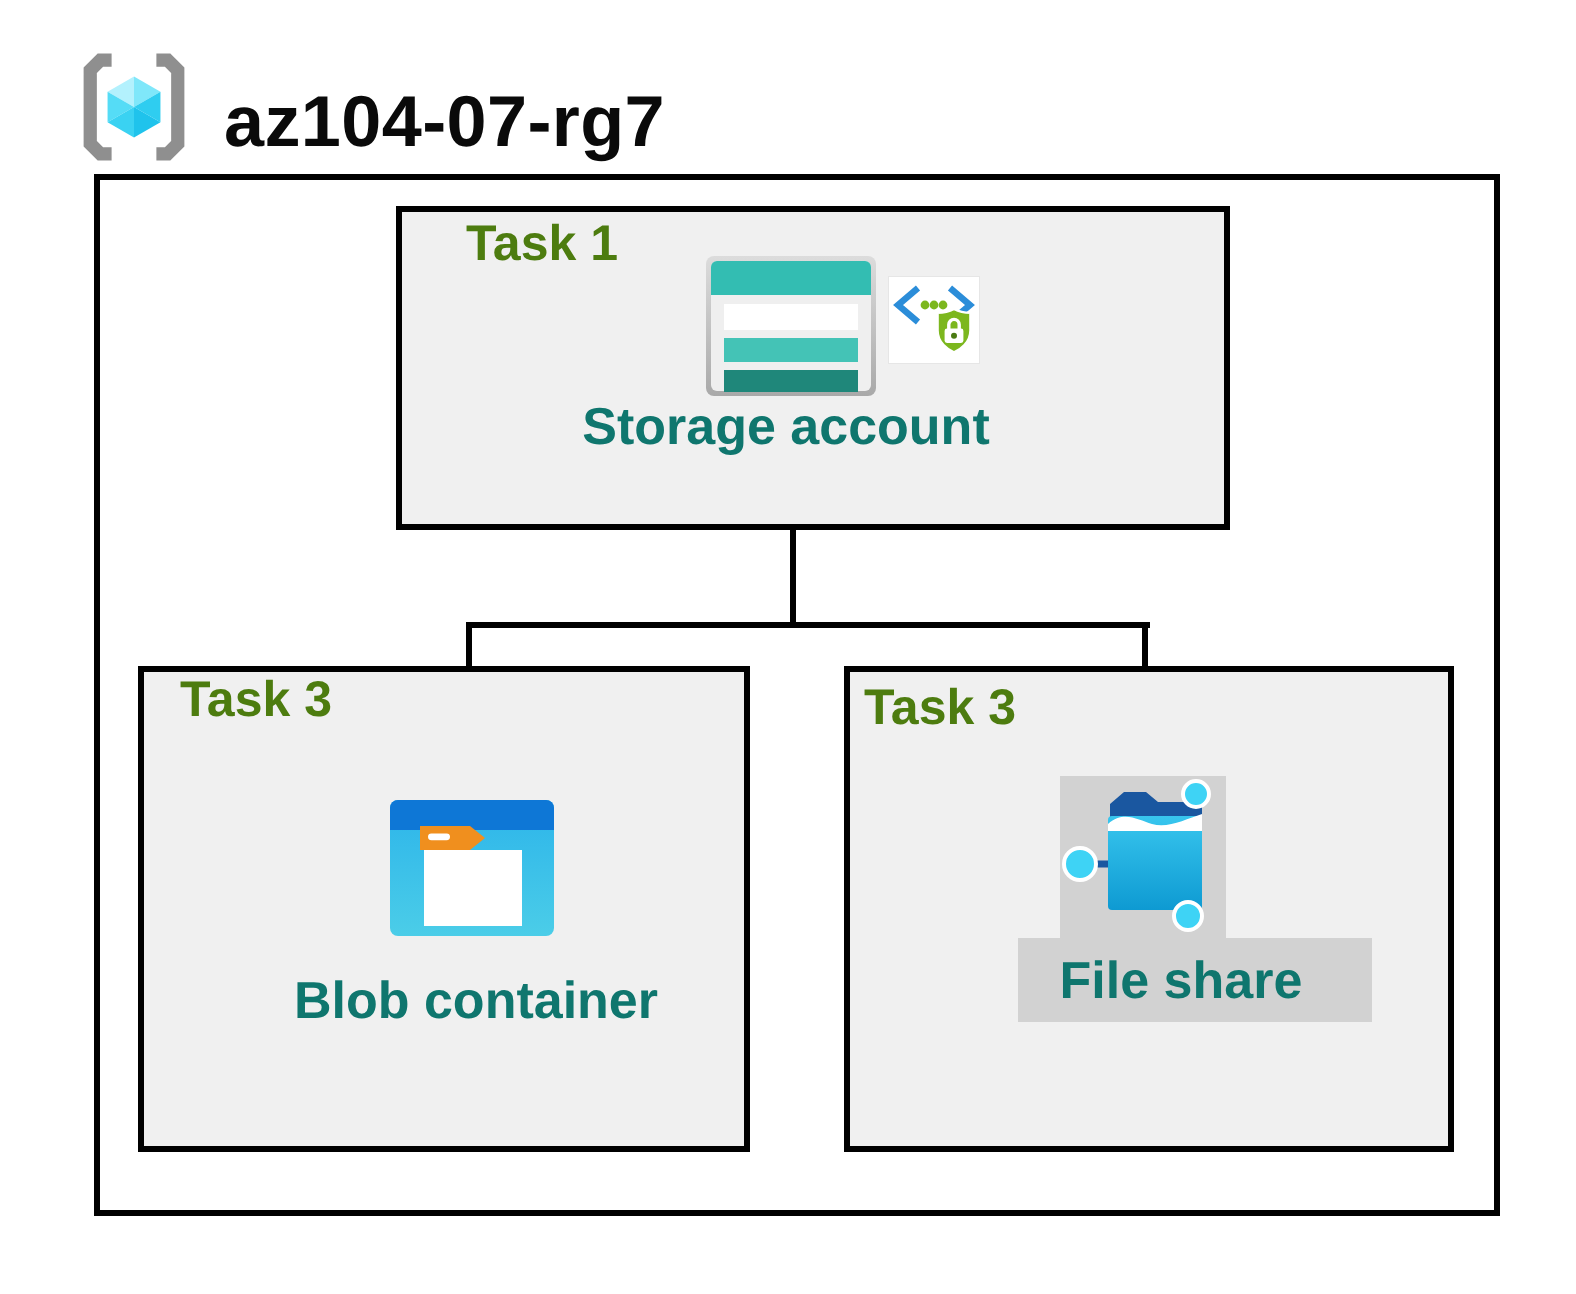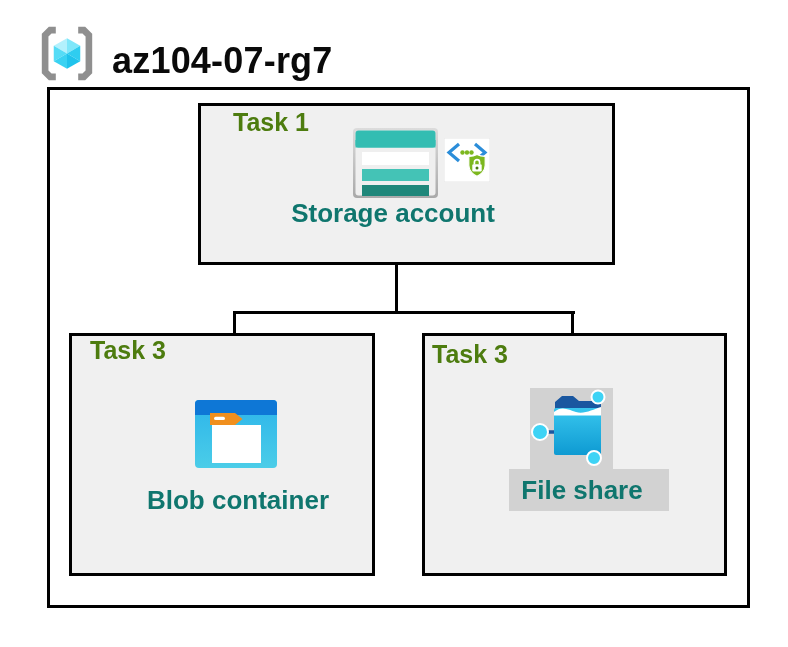--- a/index.html
+++ b/index.html
@@ -17,21 +17,21 @@
     border:3px solid #000;background:#f0f0f0;box-sizing:border-box;
   }
   .task1{left:198px;top:103px;width:417px;height:162px;}
   .task2{left:69px;top:333px;width:306px;height:243px;}
   .task3{left:422px;top:333px;width:305px;height:243px;}
   .task-label{font-size:25px;font-weight:bold;color:#4d7c0f;}
   .caption{font-size:26px;font-weight:bold;color:#0f766e;text-align:center;}
   .line{background:#000;}
   .fs-bg{background:#d2d2d2;}
   .fs-band{
-    left:509px;top:469px;width:160px;height:42px;background:#d2d2d2;
+    left:509px;top:469px;width:177px;height:42px;background:#d2d2d2;
     display:flex;align-items:center;justify-content:center;padding-right:14px;box-sizing:border-box;
   }
   svg{display:block;}
 </style>
 </head>
 <body>
 
 <div id="stage">
 
   <div class="abs" style="left:40px;top:25px;width:54px;height:57px;">

